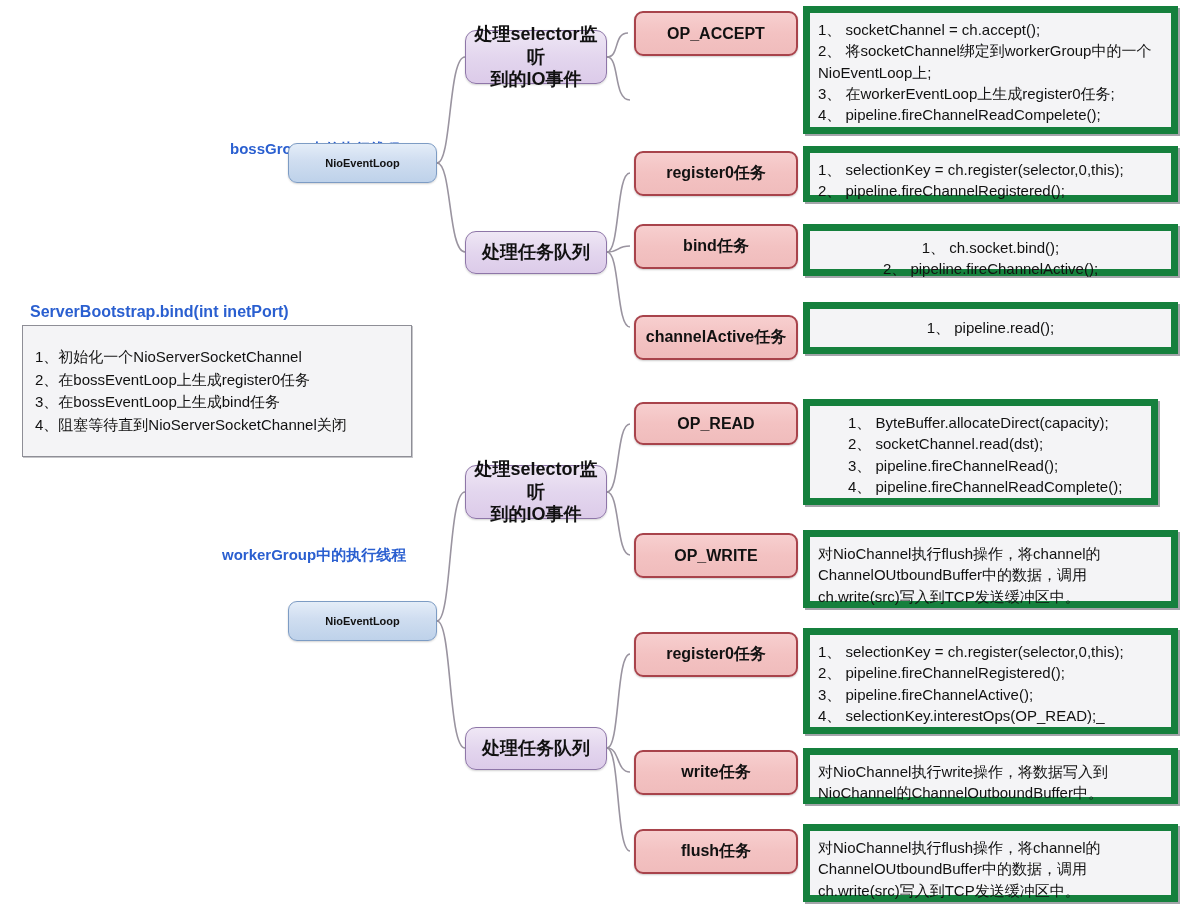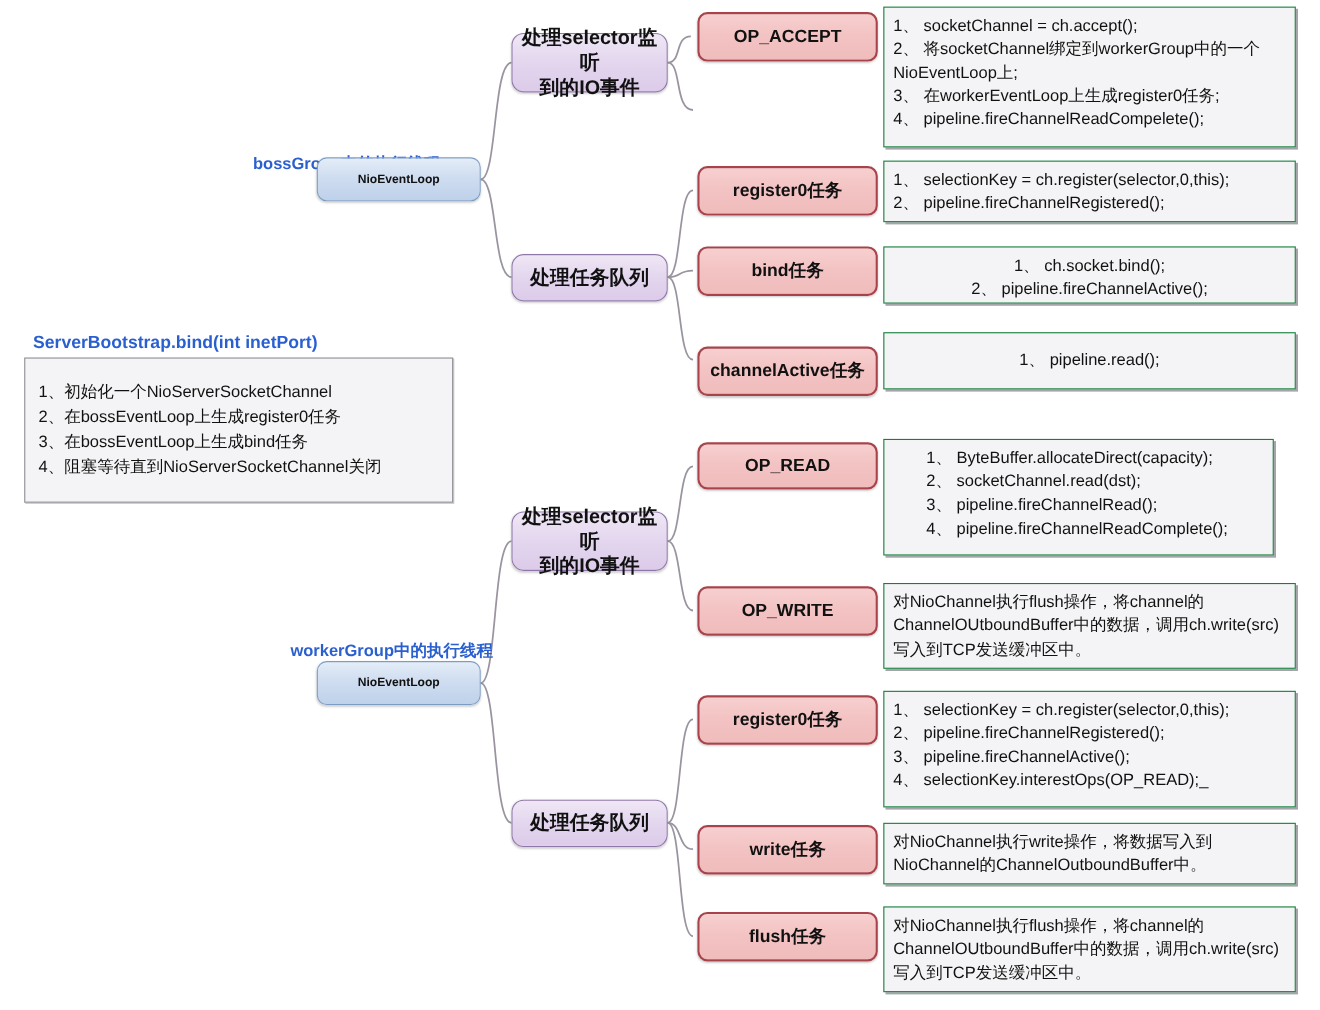--- a/index.html
+++ b/index.html
@@ -47,21 +47,21 @@
     border:2px solid #a8434b;
     background:linear-gradient(180deg,#f7cfcf 0%,#f3c2c2 50%,#f0bcbc 100%);
     font-weight:bold; font-size:16px; color:#111;
     box-shadow:0 1px 2px rgba(0,0,0,0.2);
   }
 
   
   .detail {
     position:absolute;
     background:#f4f4f6;
-    border:1px solid #15803d;
+    border:7px solid #15803d;
     box-shadow:2px 2px 0 rgba(90,90,100,0.55);
     font-size:15px; color:#111; line-height:1.42;
     padding:6px 8px;
     white-space:pre-line;
   }
   .detail.center { text-align:center; }
 
   
   .info-title {
     position:absolute; color:#2a5fd0; font-weight:bold; font-size:16px;
@@ -132,21 +132,21 @@
 
   <div class="detail center" style="left:803px; top:302px; width:375px; height:52px; display:flex; align-items:center; justify-content:center;">1、 pipeline.read();</div>
 
   <div class="info-title" style="left:30px; top:303px;">ServerBootstrap.bind(int inetPort)</div>
 
   <div class="info-box" style="left:22px; top:325px; width:390px; height:132px;">1、初始化一个NioServerSocketChannel
 2、在bossEventLoop上生成register0任务
 3、在bossEventLoop上生成bind任务
 4、阻塞等待直到NioServerSocketChannel关闭</div>
 
-  <div class="root-label" style="left:222px; top:582px;margin-left:42px;">workerGroup中的执行线程</div>
+  <div class="root-label" style="left:222px; top:546px;">workerGroup中的执行线程</div>
 
   <div class="node root-node" style="left:288px; top:601px; width:149px; height:40px;">NioEventLoop</div>
 
   <div class="node cat-node" style="left:465px; top:465px; width:142px; height:54px; white-space:pre-line;">处理selector监听
 到的IO事件</div>
 
   <div class="node cat-node" style="left:465px; top:727px; width:142px; height:43px;">处理任务队列</div>
 
   <div class="node task-node" style="left:634px; top:402px; width:164px; height:43px;">OP_READ</div>
 

